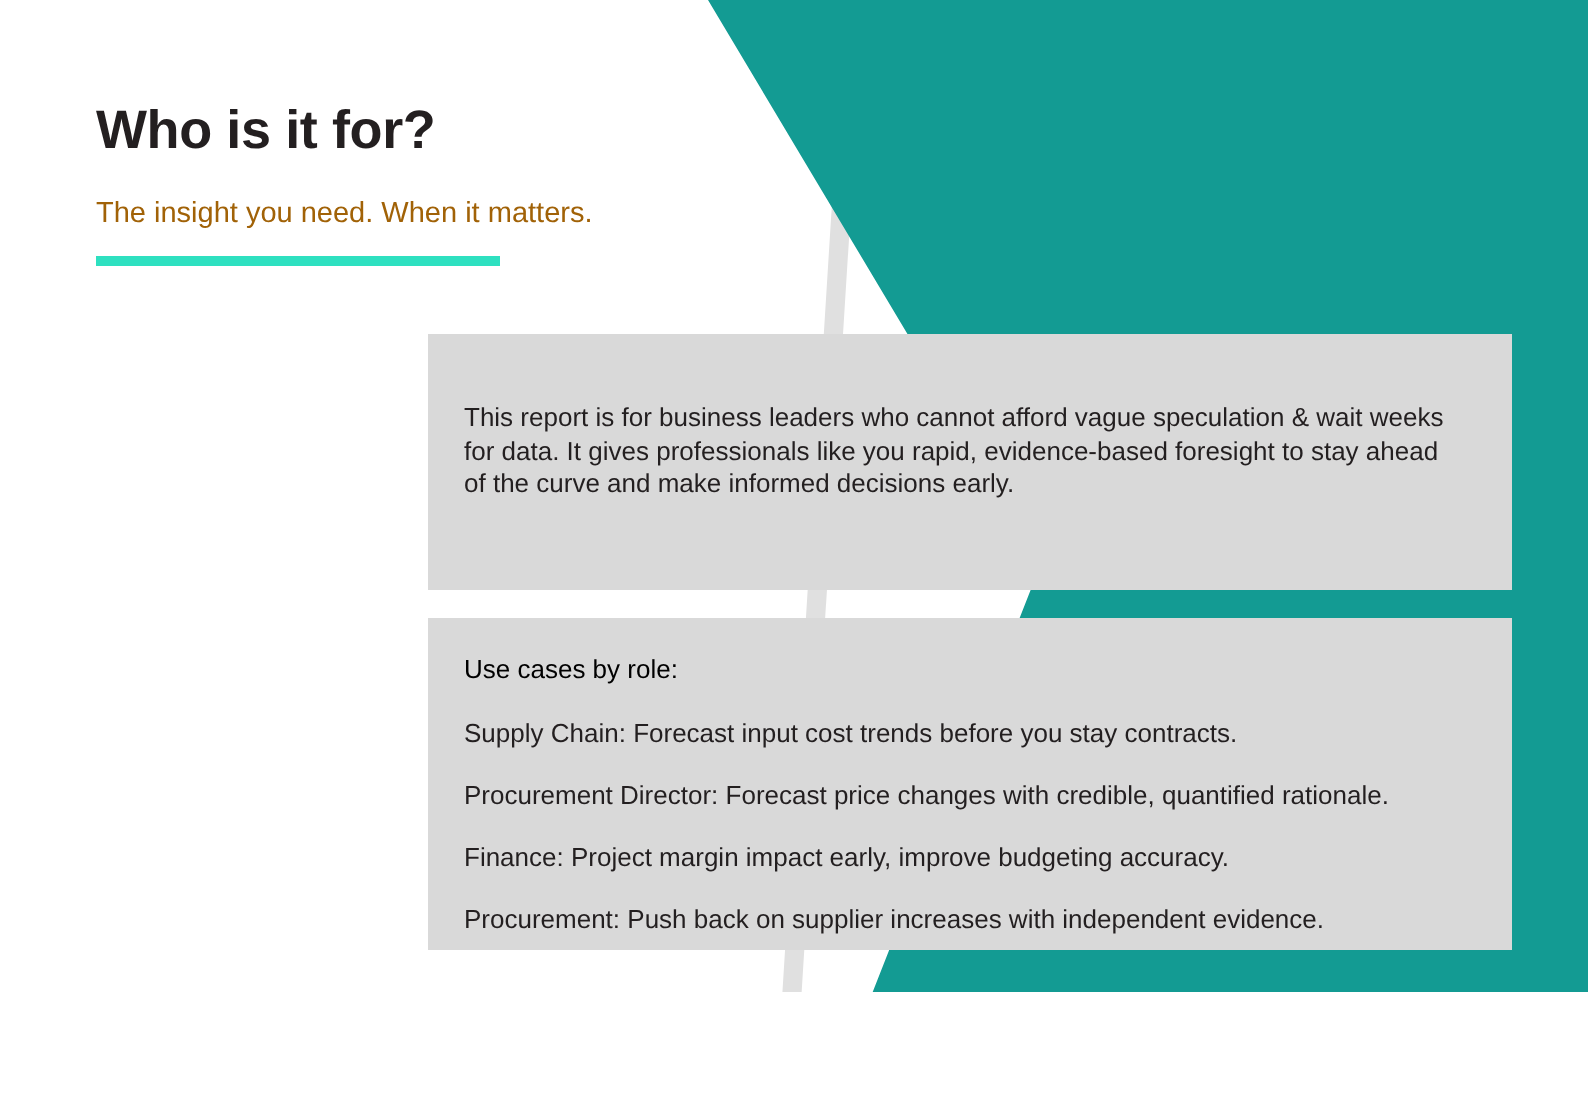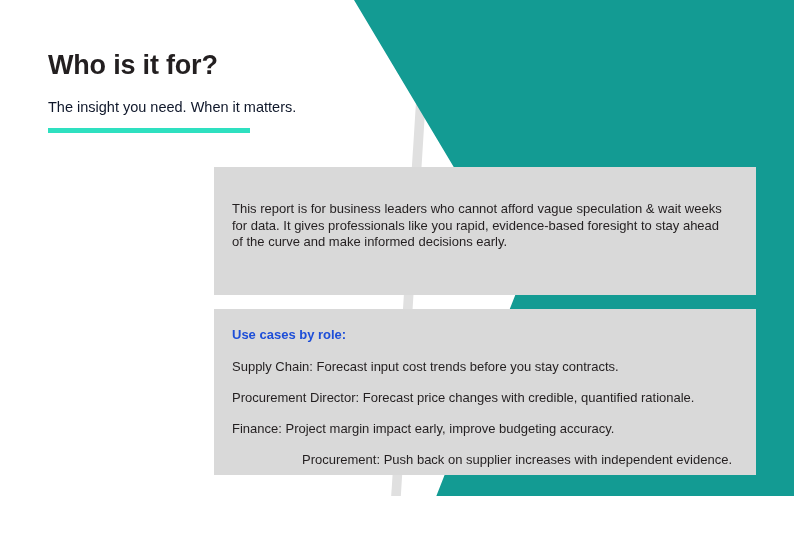--- a/index.html
+++ b/index.html
@@ -55,21 +55,21 @@
     font-size: 27px;
     font-weight: bold;
     color: #231f20;
     letter-spacing: -0.2px;
   }
   .subtitle {
     position: absolute;
     left: 48px;
     top: 99px;
     font-size: 14.5px;
-    color: #0f172a;
+    color: #a16207;
     font-weight: normal;
   }
   .accent-rule {
     position: absolute;
     left: 48px;
     top: 128px;
     width: 202px;
     height: 5px;
     background: #2ee0c0;
   }
@@ -99,31 +99,31 @@
     font-size: 13px;
     line-height: 16.5px;
     margin: 0 0 13px 0;
     color: #231f20;
   }
   .p-text:last-child { margin-bottom: 0; }
   .p-text b { font-weight: bold; }
 
   .roles-heading {
     font-size: 13px;
-    font-weight: bold;
+    font-weight: normal;
     margin: 0 0 17px 0;
-    color: #1d4ed8;
+    color: #000000;
   }
   .role-line {
     font-size: 13px;
     line-height: 16px;
     margin: 0 0 15px 0;
     color: #231f20;
   }
-  .role-line:last-child { margin-bottom: 0; text-align: right; }
+  .role-line:last-child { margin-bottom: 0; }
   .role-line .role-name {
     font-weight: normal;
   }
 </style>
 </head>
 <body>
 
 <div class="slide">
 
   <div class="grey-sliver"></div>

